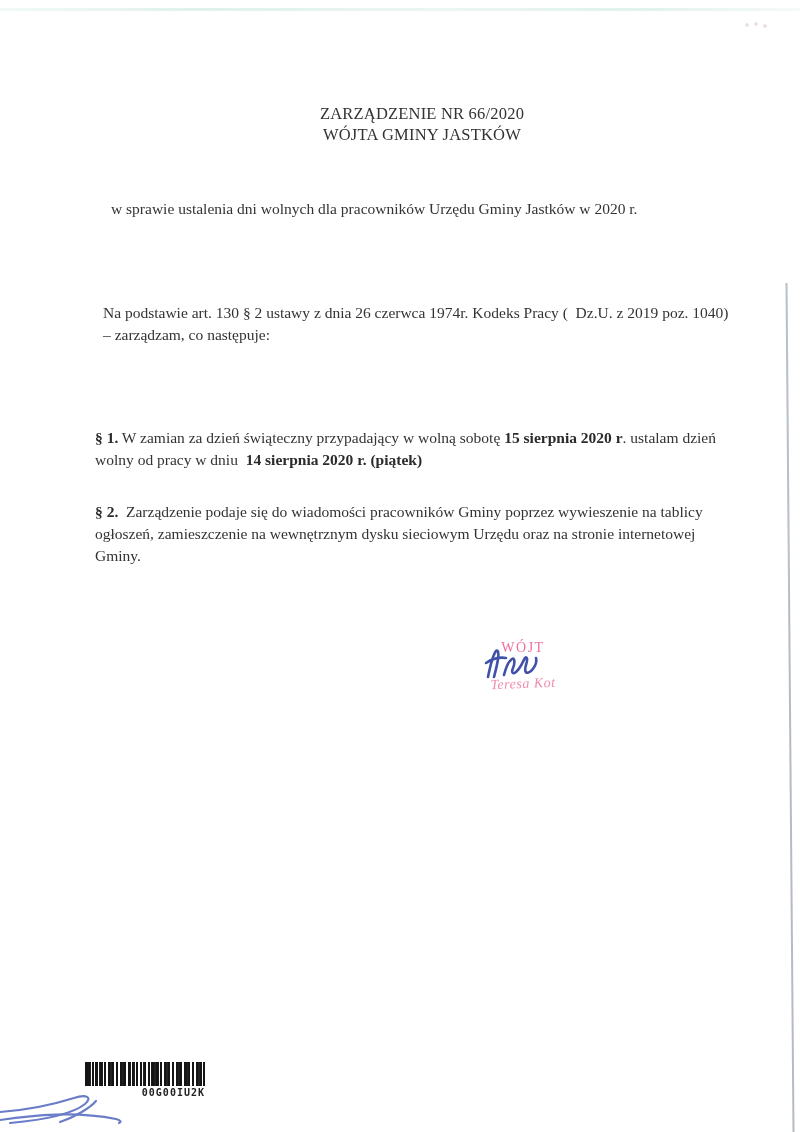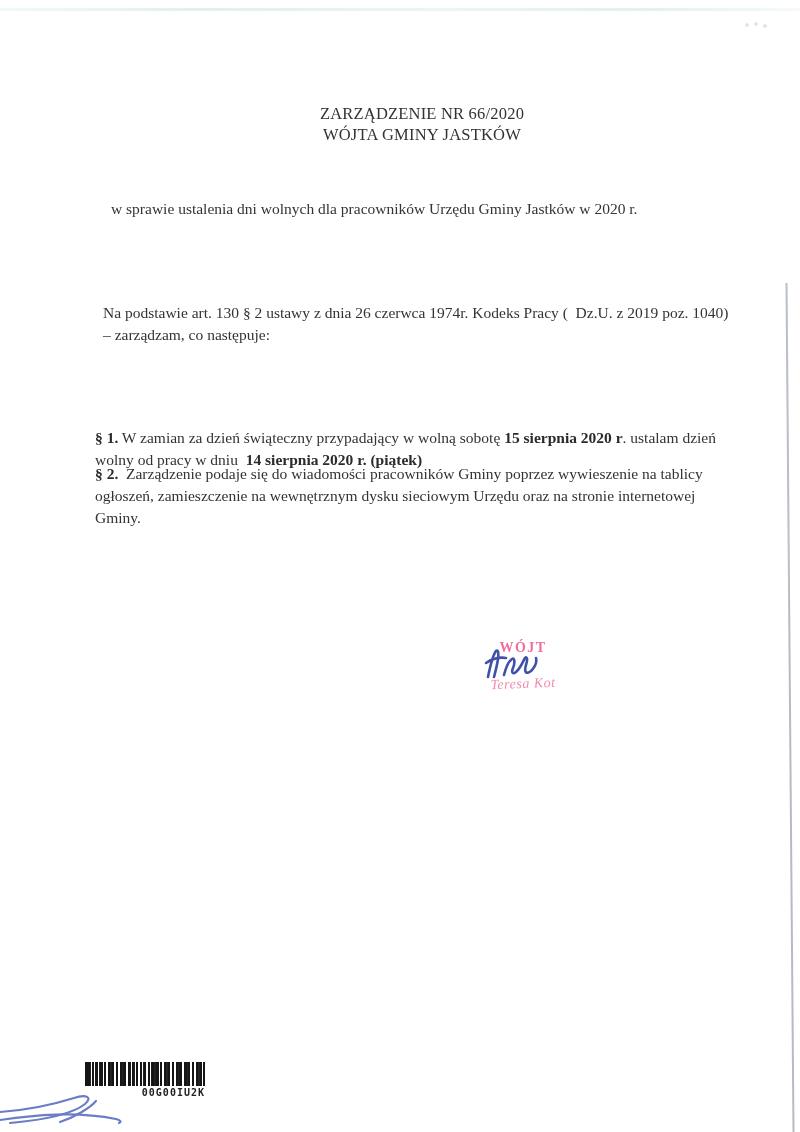--- a/index.html
+++ b/index.html
@@ -32,26 +32,26 @@
   .legal{
     position:absolute;top:294px;left:95px;width:636px;margin:8px;
     font-size:15.5px;line-height:22px;white-space:pre-wrap;color:#333;
   }
   .par{
     position:absolute;left:95px;margin:0;font-size:15.5px;line-height:22px;
     white-space:pre-wrap;color:#333;
   }
   .par b{font-weight:bold;color:#2b2b2b;}
   #par1{top:427px;width:652px;}
-  #par2{top:463px;width:644px;}
+  #par2{top:501px;width:644px;}
   #par3{top:555px;width:644px;}
   
   .stamp{position:absolute;left:458px;top:640px;width:130px;height:60px;}
   .stamp-role{
-    width:100%;text-align:center;color:#ef6f9e;font-weight:bold;
+    width:100%;text-align:center;color:#ef6f9e;font-weight:normal;
     font-size:14px;letter-spacing:1.5px;
   }
   .sig-svg{position:absolute;left:24px;top:7px;}
   .stamp-name{
     position:absolute;top:36px;left:0;width:100%;text-align:center;
     color:#f08cb0;font-style:italic;font-size:14px;letter-spacing:.5px;
     transform:rotate(-2deg);
   }
   
   .barcode{position:absolute;left:85px;top:1062px;width:120px;}

